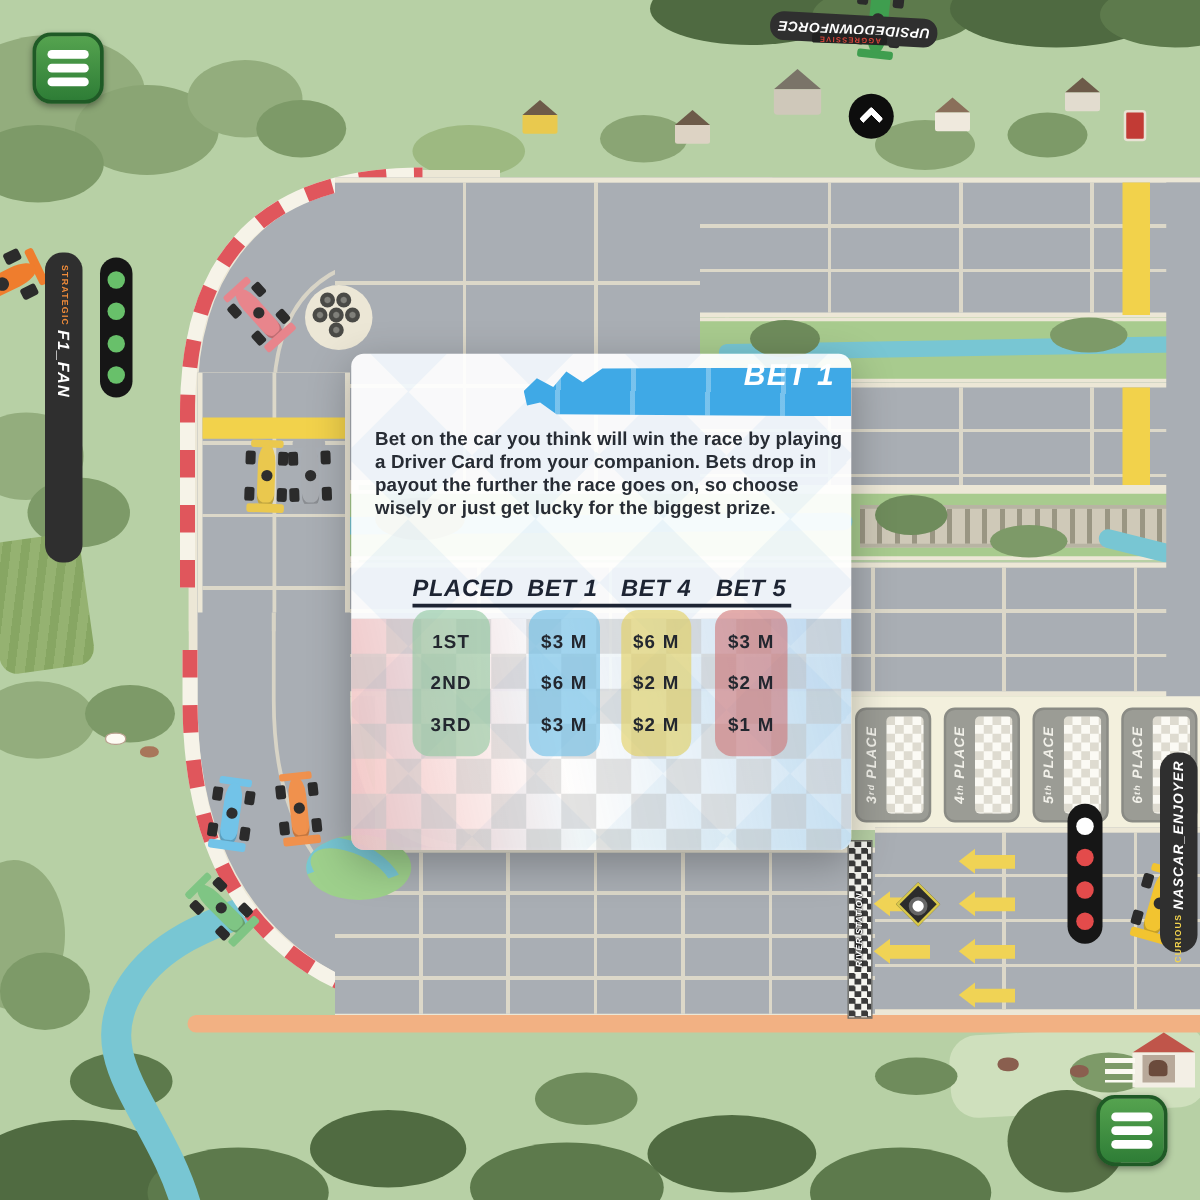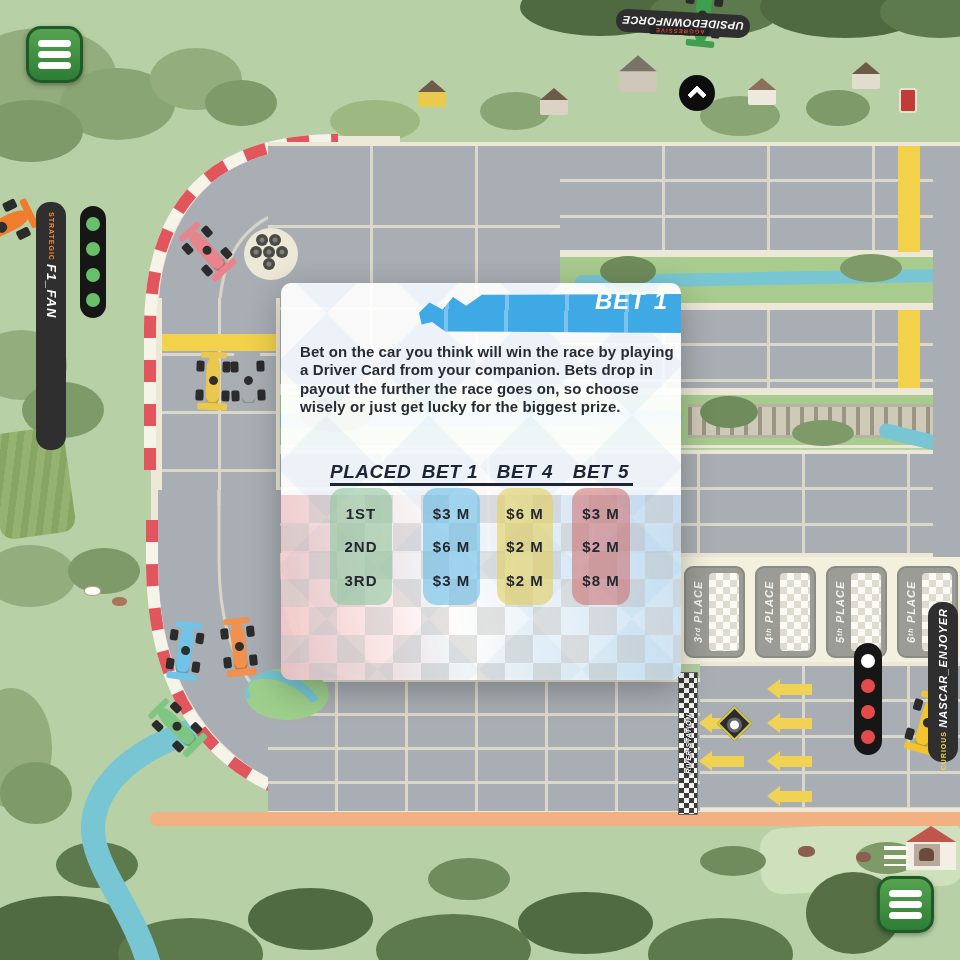--- a/index.html
+++ b/index.html
@@ -429,21 +429,21 @@
       <span class="bt-cell">$3 M</span>
     </div>
     <div class="bt-col c2" style="--tint: rgba(228,208,95,0.62);">
       <span class="bt-cell">$6 M</span>
       <span class="bt-cell">$2 M</span>
       <span class="bt-cell">$2 M</span>
     </div>
     <div class="bt-col c3" style="--tint: rgba(205,105,105,0.55);">
       <span class="bt-cell">$3 M</span>
       <span class="bt-cell">$2 M</span>
-      <span class="bt-cell">$8 M</span>
+      <span class="bt-cell">$1 M</span>
     </div>
   </div>
 
   <div class="menu-btn" style="left:26px;top:26px;">
     <div class="bar"></div>
     <div class="bar"></div>
     <div class="bar"></div>
   </div>
   <div class="menu-btn" style="left:877px;top:876px;">
     <div class="bar"></div>

